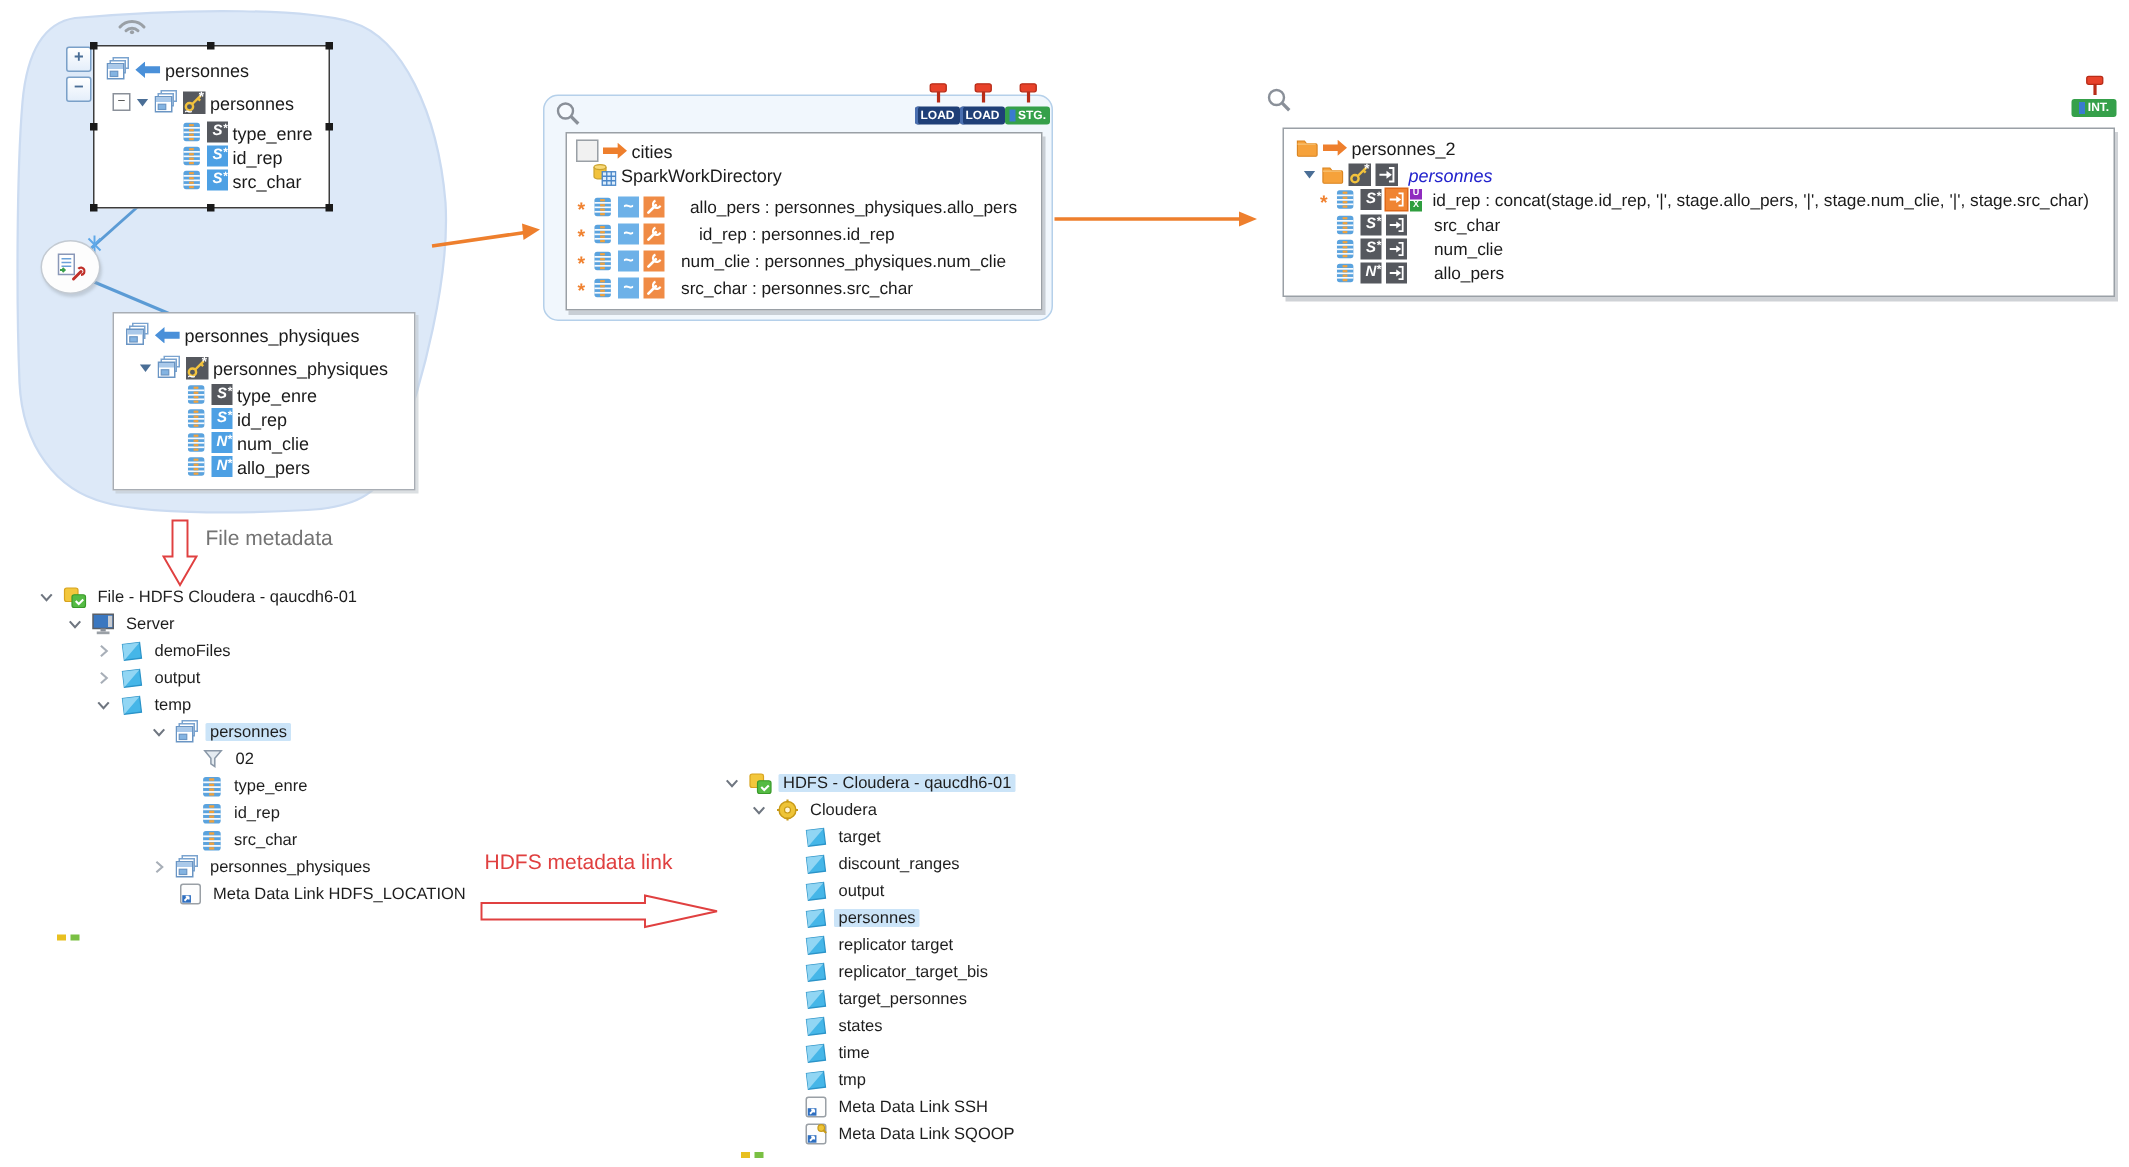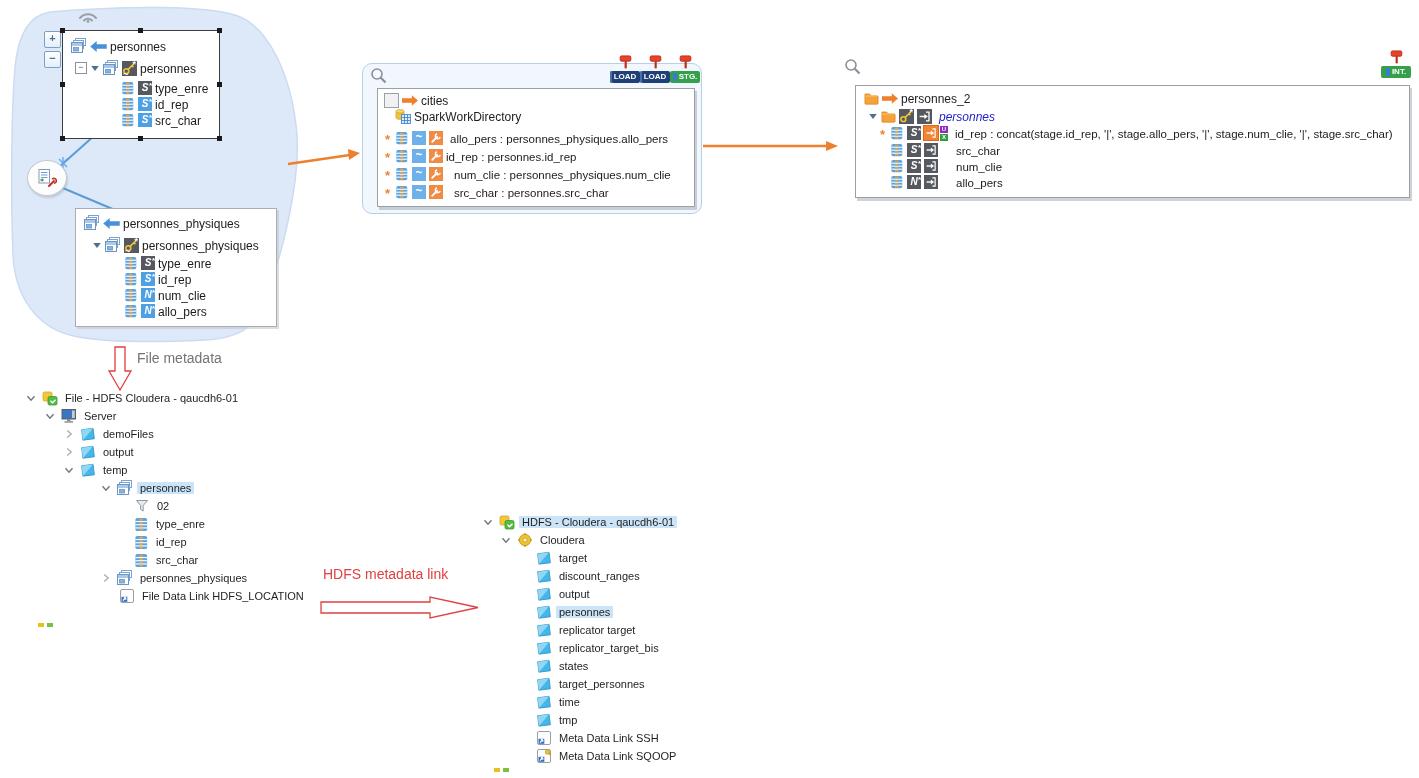--- a/index.html
+++ b/index.html
@@ -425,36 +425,36 @@
         <svg class="ic" width="14" height="14">
           <use href="#i-column"></use>
         </svg>
       </span>
     <span class="tbadge"></span>
     <span class="wbadge">
         <svg class="ic" width="12" height="12">
           <use href="#i-wrench"></use>
         </svg>
       </span>
-    <span class="lbl" style="margin-left:4px">allo_pers : personnes_physiques.allo_pers</span>
+    <span class="lbl" style="margin-left:14px">allo_pers : personnes_physiques.allo_pers</span>
   </div>
   <div class="row map" style="left:5px;top:59px">
     <span class="star">*</span>
     <span>
         <svg class="ic" width="14" height="14">
           <use href="#i-column"></use>
         </svg>
       </span>
     <span class="tbadge"></span>
     <span class="wbadge">
         <svg class="ic" width="12" height="12">
           <use href="#i-wrench"></use>
         </svg>
       </span>
-    <span class="lbl" style="margin-left:0">id_rep : personnes.id_rep</span>
+    <span class="lbl" style="margin-left:20px">id_rep : personnes.id_rep</span>
   </div>
   <div class="row map" style="left:5px;top:77px">
     <span class="star">*</span>
     <span>
         <svg class="ic" width="14" height="14">
           <use href="#i-column"></use>
         </svg>
       </span>
     <span class="tbadge"></span>
     <span class="wbadge">
@@ -723,21 +723,21 @@
         </svg>
       </span>
     <span class="tlabel">personnes_physiques</span>
   </div>
   <div class="trow" style="padding-left:119px">
     <span>
         <svg class="ic" width="16" height="16">
           <use href="#i-link"></use>
         </svg>
       </span>
-    <span class="tlabel">File Data Link HDFS_LOCATION</span>
+    <span class="tlabel">Meta Data Link HDFS_LOCATION</span>
   </div>
 </div>
 <div class="clip-ic" style="left:38px;top:623px">
   <i style="background:#e8c020"></i>
     <i style="background:#7ac043"></i>
 </div>
 
 <div class="tree" style="left:0;top:513px">
   <div class="trow" style="padding-left:481px">
     <span class="chev">
@@ -812,29 +812,29 @@
         </svg>
       </span>
     <span class="tlabel">replicator_target_bis</span>
   </div>
   <div class="trow" style="padding-left:536px">
     <span>
         <svg class="ic" width="16" height="16">
           <use href="#i-dir"></use>
         </svg>
       </span>
+    <span class="tlabel">target_personnes</span>
+  </div>
+  <div class="trow" style="padding-left:536px">
+    <span>
+        <svg class="ic" width="16" height="16">
+          <use href="#i-dir"></use>
+        </svg>
+      </span>
     <span class="tlabel">states</span>
-  </div>
-  <div class="trow" style="padding-left:536px">
-    <span>
-        <svg class="ic" width="16" height="16">
-          <use href="#i-dir"></use>
-        </svg>
-      </span>
-    <span class="tlabel">target_personnes</span>
   </div>
   <div class="trow" style="padding-left:536px">
     <span>
         <svg class="ic" width="16" height="16">
           <use href="#i-dir"></use>
         </svg>
       </span>
     <span class="tlabel">time</span>
   </div>
   <div class="trow" style="padding-left:536px">

